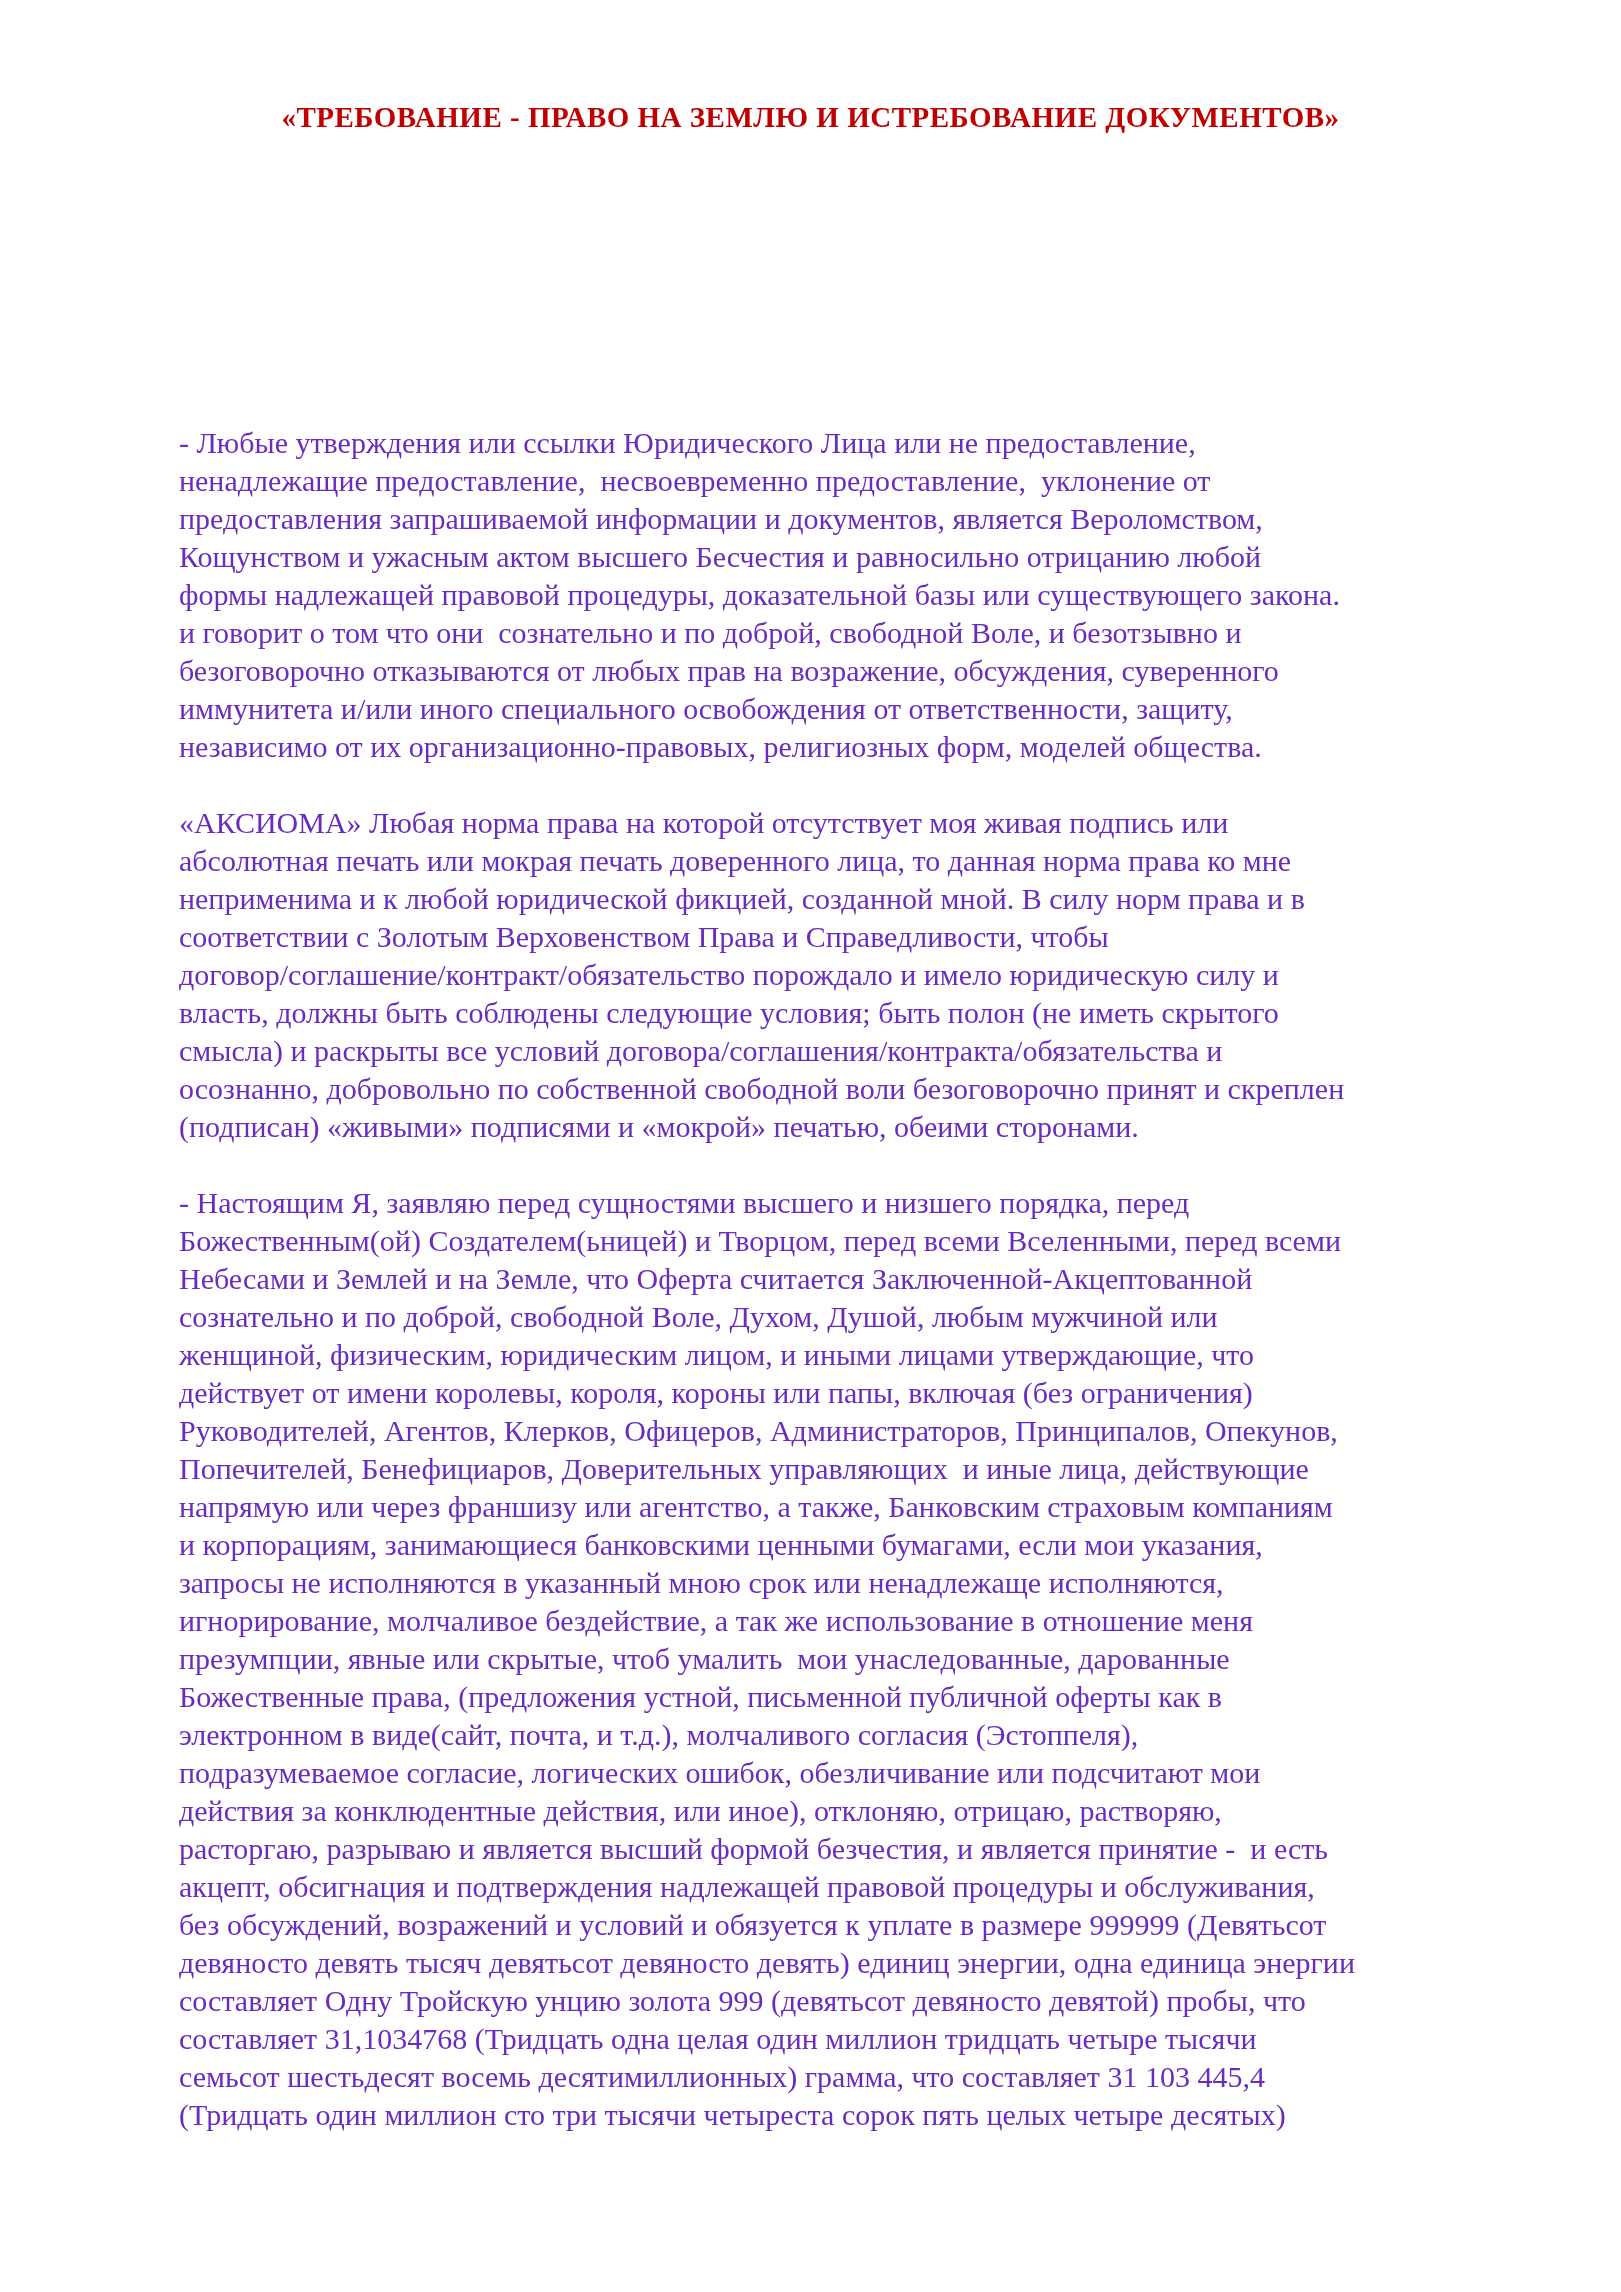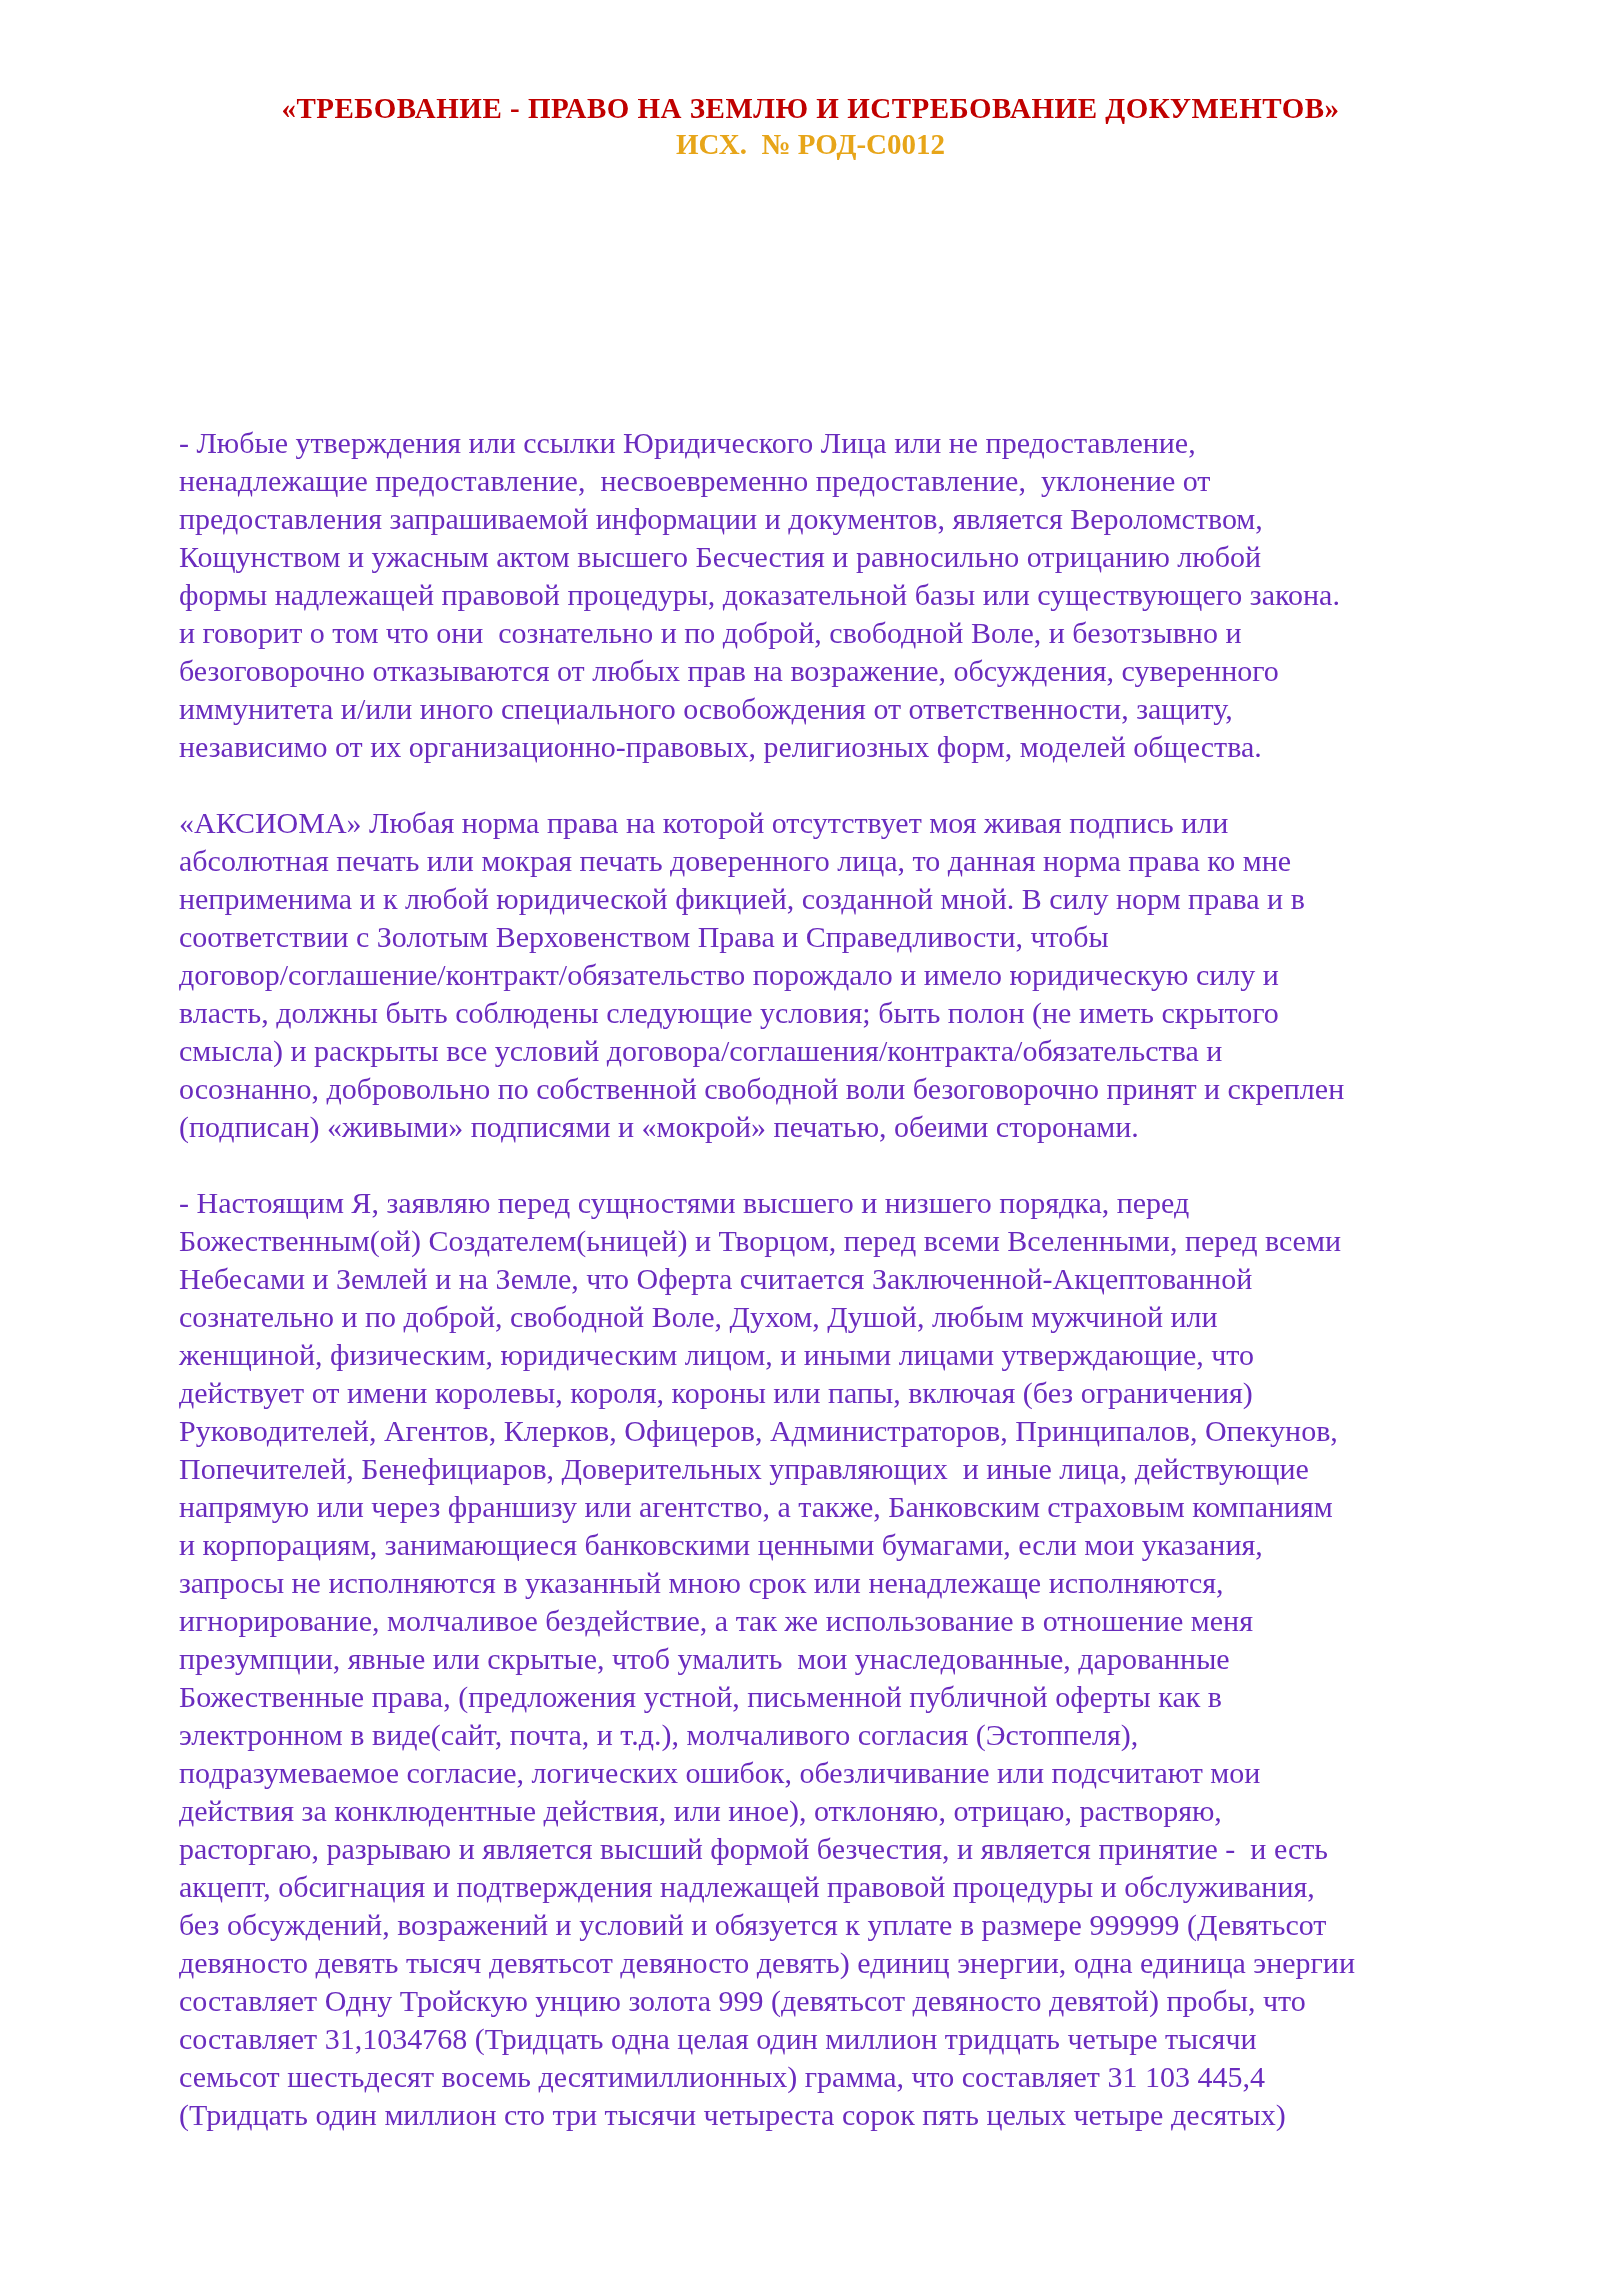--- a/index.html
+++ b/index.html
@@ -6,21 +6,21 @@
   .page {
     position: relative;
     width: 1621px;
     height: 2293px;
     background: #ffffff;
     font-family: "Liberation Serif", serif;
     overflow: hidden;
   }
   .header {
     position: absolute;
-    top: 91px;
+    top: 100px;
     left: 0;
     width: 1621px;
     text-align: center;
   }
   .doc-title {
     font-size: 29px;
     font-weight: bold;
     color: #C00000;
     line-height: 35px;
     letter-spacing: 0.5px;
@@ -58,21 +58,20 @@
     white-space: pre-wrap;
   }
 </style>
 </head>
 <body>
 
 <div class="page">
 
   <div class="header">
     <div class="doc-title">«ТРЕБОВАНИЕ - ПРАВО НА ЗЕМЛЮ И ИСТРЕБОВАНИЕ ДОКУМЕНТОВ»</div>
-    <div class="ref-line">ИСХ.  № РОД-С0012</div>
   </div>
 
   <div class="doc-body">
     <p class="para">- Любые утверждения или ссылки Юридического Лица или не предоставление,
 ненадлежащие предоставление,  несвоевременно предоставление,  уклонение от
 предоставления запрашиваемой информации и документов, является Вероломством,
 Кощунством и ужасным актом высшего Бесчестия и равносильно отрицанию любой
 формы надлежащей правовой процедуры, доказательной базы или существующего закона.
 и говорит о том что они  сознательно и по доброй, свободной Воле, и безотзывно и
 безоговорочно отказываются от любых прав на возражение, обсуждения, суверенного

